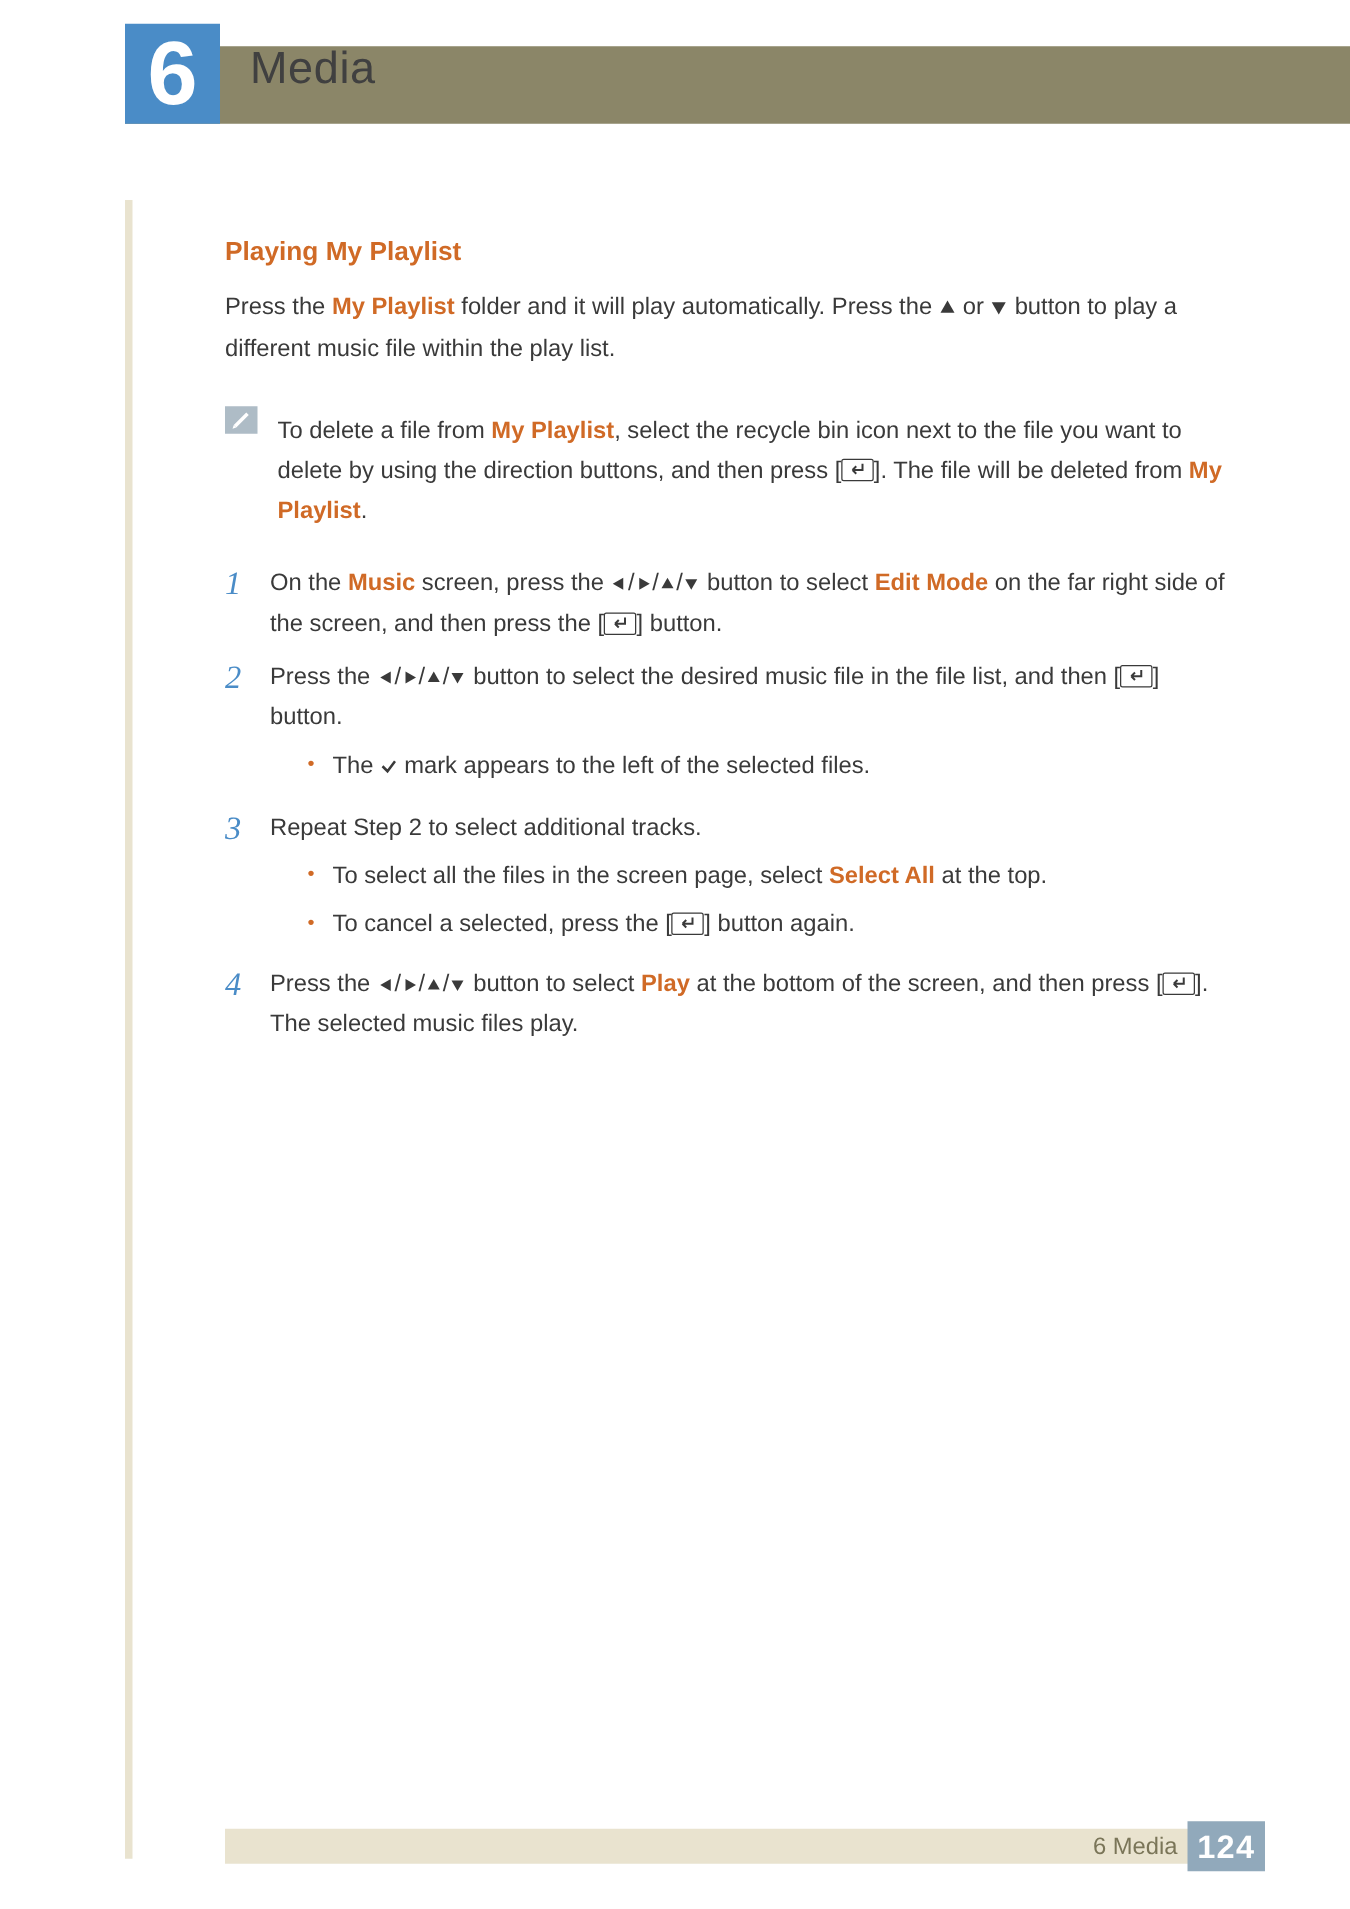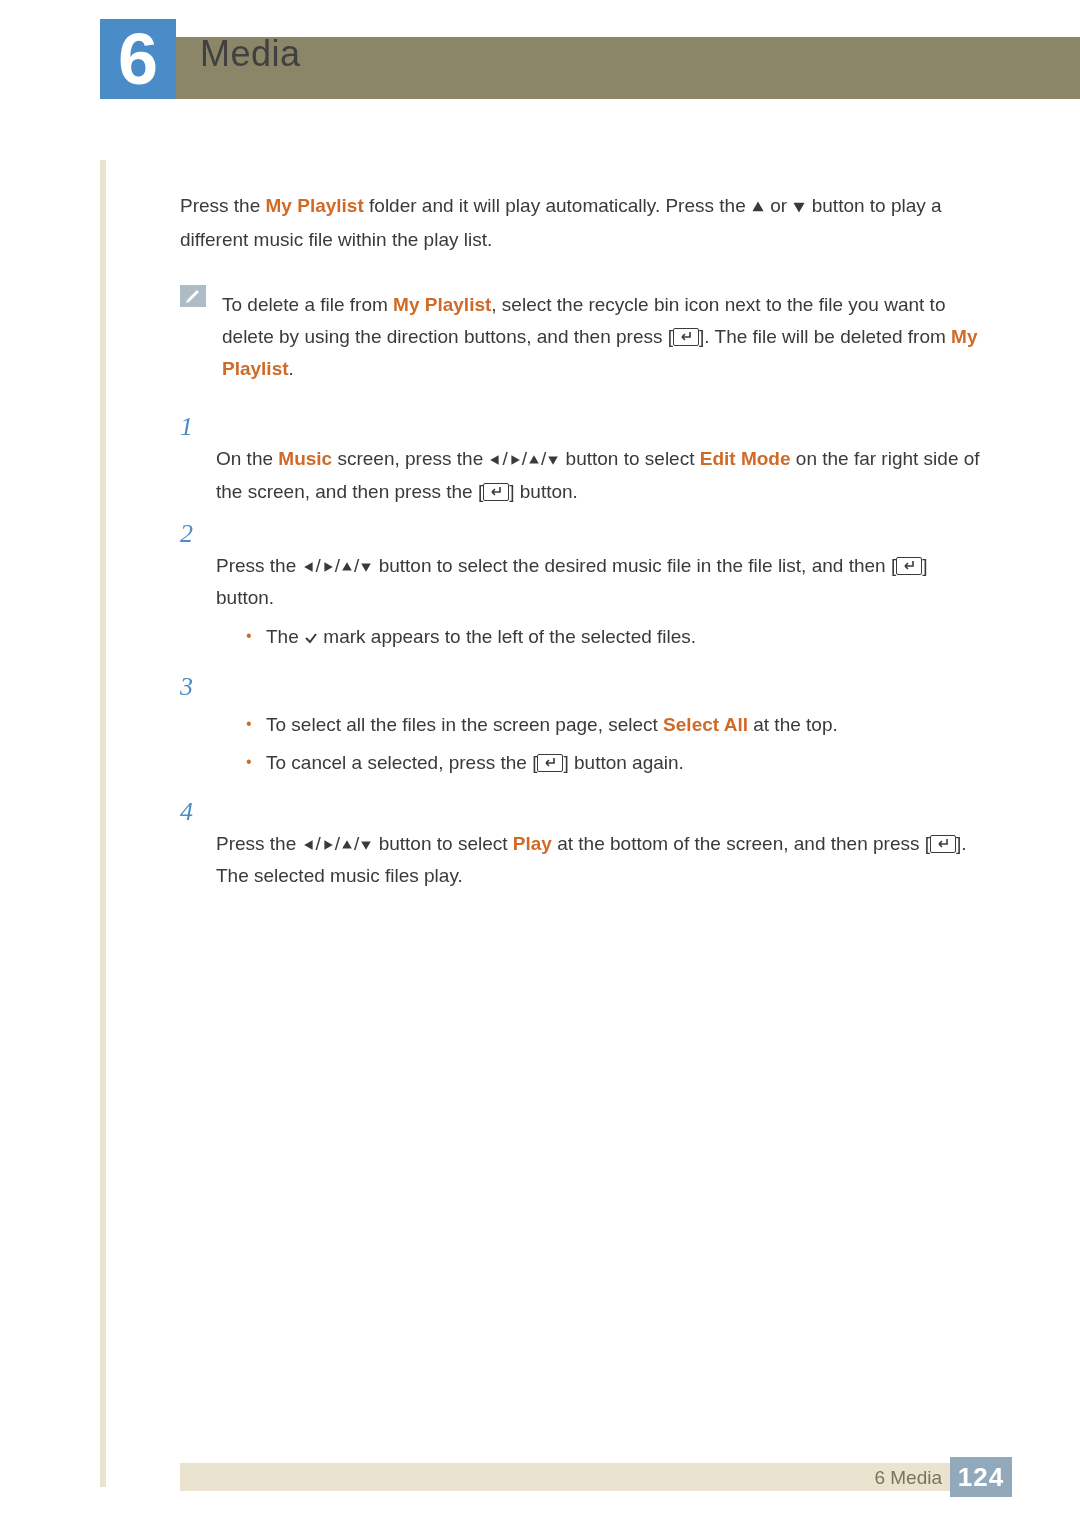--- a/index.html
+++ b/index.html
@@ -21,21 +21,21 @@
   .para { font-size: 19px; line-height: 1.7; color: #3a3a3a; margin-bottom: 22px; }
   .bold-orange { color: #d06a26; font-weight: bold; }
 
   .note-row { display: flex; margin: 8px 0 26px 0; }
   .note-icon-box { width: 26px; height: 22px; background: #aebcc6; margin-right: 16px; margin-top: 6px; display: flex; align-items: center; justify-content: center; flex: 0 0 auto; }
   .note-icon-box svg { width: 16px; height: 16px; }
   .note-text { font-size: 19px; line-height: 1.7; color: #3a3a3a; flex: 1; margin-top: 10px; }
 
   .step { display: flex; margin-bottom: 10px; }
   .step-num { color: #4a8cc7; font-size: 26px; font-style: italic; font-family: Georgia, 'Times New Roman', serif; width: 36px; flex: 0 0 auto; line-height: 1.2; }
-  .step-body { font-size: 19px; line-height: 1.7; color: #3a3a3a; flex: 1; margin-top: 32px; }
+  .step-body { font-size: 19px; line-height: 1.7; color: #3a3a3a; flex: 1; }
 
   .bullets { padding-left: 30px; margin-top: 4px; margin-bottom: 4px; }
   .bullet-row { display: flex; margin: 6px 0; }
   .bullet-dot { color: #d06a26; font-size: 16px; line-height: 1.9; width: 20px; flex: 0 0 auto; }
   .bullet-text { font-size: 19px; line-height: 1.7; color: #3a3a3a; flex: 1; }
 
   
   .glyph { display: inline-block; vertical-align: -2px; }
   .glyph svg { width: 14px; height: 14px; }
   .dir-group svg { width: 12px; height: 12px; margin: 0 1px; vertical-align: -1px; }
@@ -58,20 +58,21 @@
   <div class="header-band"></div>
   <div class="chapter-square">
     <span class="chapter-number">6</span>
   </div>
   <div class="chapter-title">Media</div>
 
   <div class="side-accent"></div>
 
   <div class="content">
 
+    <div class="sec-title">Playing My Playlist</div>
 
     <div class="para">
       <span>Press the </span><span class="bold-orange">My Playlist</span><span> folder and it will play automatically. Press the </span><span class="glyph"><svg viewBox="0 0 10 10">
             <polygon points="5,1 9,8 1,8" fill="#3a3a3a"></polygon>
           </svg></span><span> or </span><span class="glyph"><svg viewBox="0 0 10 10">
             <polygon points="1,2 9,2 5,9" fill="#3a3a3a"></polygon>
           </svg></span><span> button to play a different music file within the play list.</span>
     </div>
 
     <div class="note-row">
@@ -130,20 +131,21 @@
                   </svg></span><span> mark appears to the left of the selected files.</span>
             </div>
           </div>
         </div>
       </div>
     </div>
 
     <div class="step">
       <div class="step-num">3</div>
       <div class="step-body">
+        <span>Repeat Step 2 to select additional tracks.</span>
 
         <div class="bullets">
           <div class="bullet-row">
             <div class="bullet-dot">•</div>
             <div class="bullet-text">
               <span>To select all the files in the screen page, select </span><span class="bold-orange">Select All</span><span> at the top.</span>
             </div>
           </div>
           <div class="bullet-row">
             <div class="bullet-dot">•</div>

